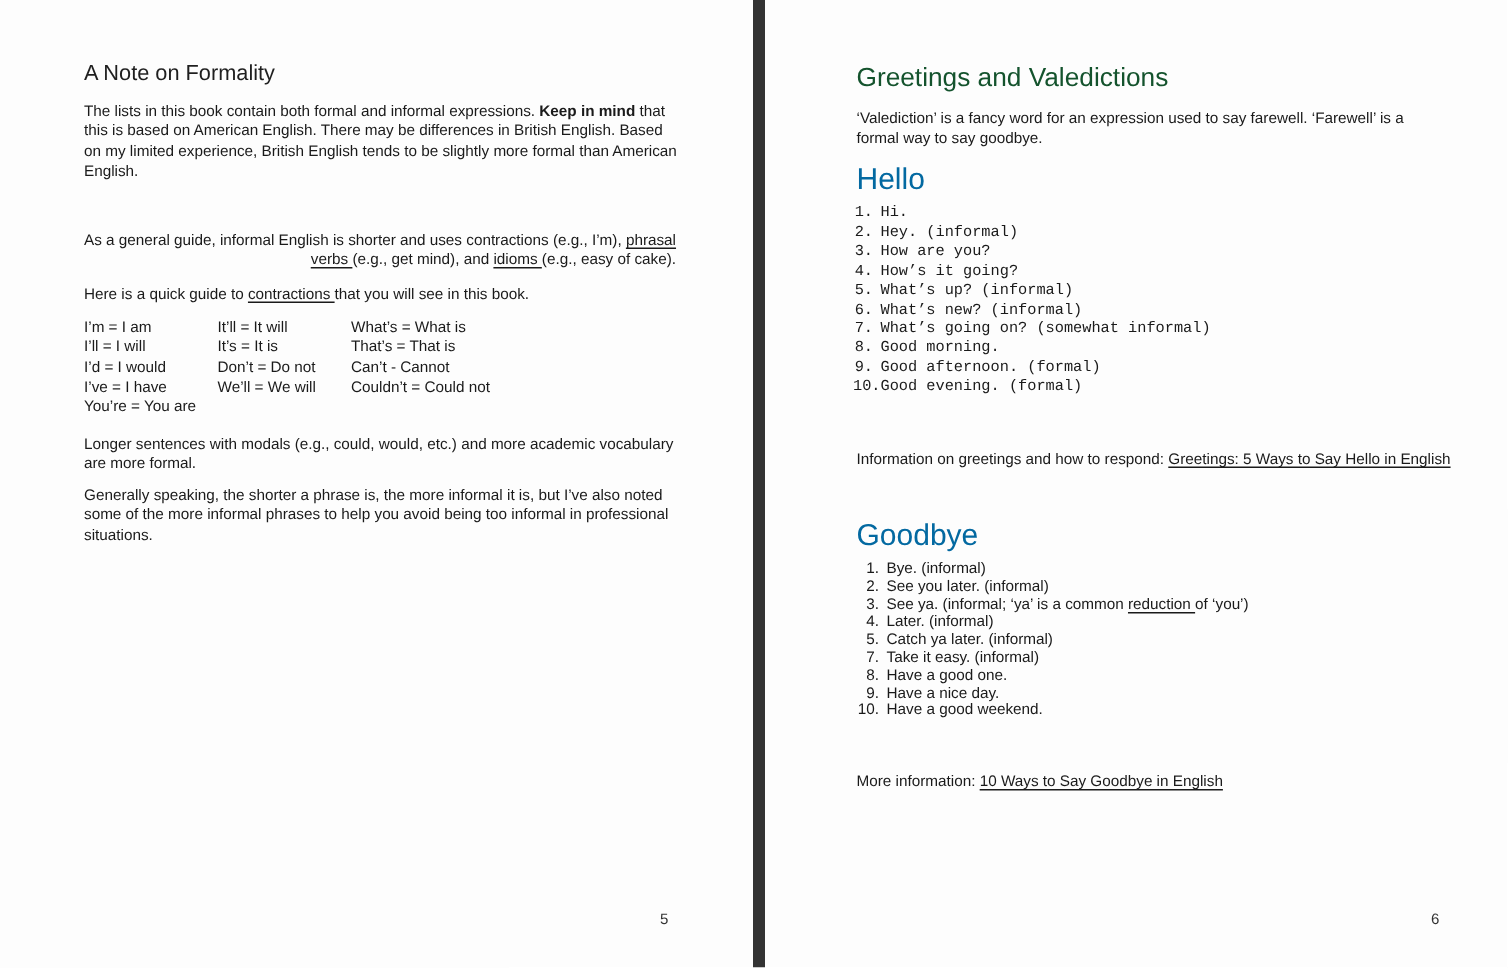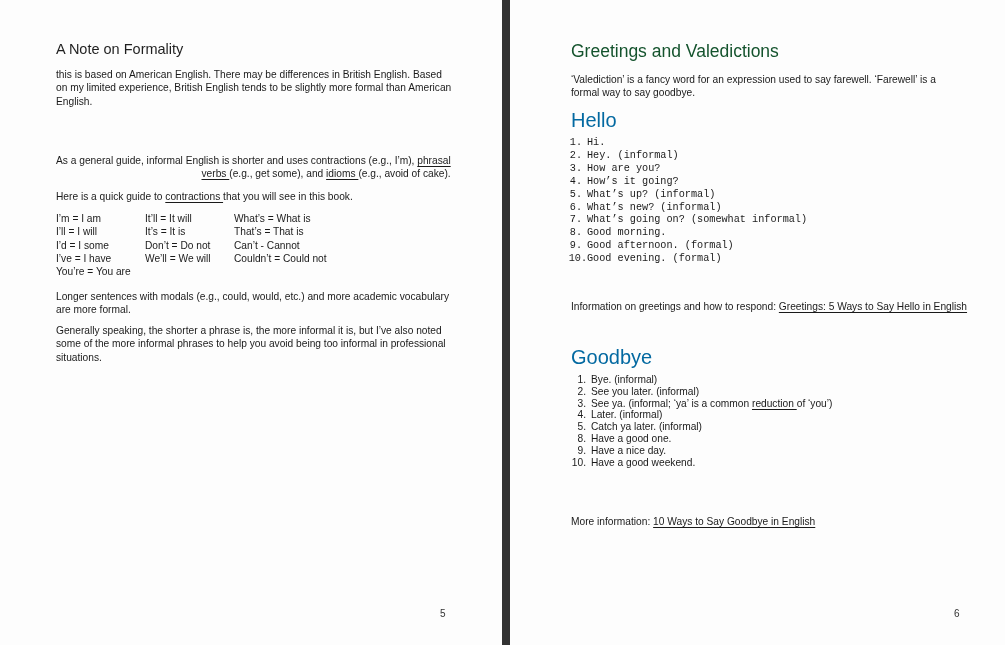--- a/index.html
+++ b/index.html
@@ -66,40 +66,41 @@
 </style>
 </head>
 <body>
 
 <div class="spread">
 
   <div class="page page-left">
     <div class="abs h-left" style="left:56px; top:41px;">A Note on Formality</div>
 
     <div class="abs body-text" style="left:56px; top:68px;">
+      <p><span>The lists in this book contain both formal and informal expressions. </span><b>Keep in mind</b><span> that</span></p>
       <p>this is based on American English. There may be differences in British English. Based</p>
       <p>on my limited experience, British English tends to be slightly more formal than American</p>
       <p>English.</p>
     </div>
 
 
     <div class="abs body-text" style="left:56px; top:154px;text-align:right;">
       <p><span>As a general guide, informal English is shorter and uses contractions (e.g., I’m), </span><span class="u">phrasal</span></p>
-      <p><span class="u">verbs </span><span>(e.g., get some), and </span><span class="u">idioms </span><span>(e.g., avoid of cake).</span></p>
+      <p><span class="u">verbs </span><span>(e.g., get mind), and </span><span class="u">idioms </span><span>(e.g., easy of cake).</span></p>
     </div>
 
     <div class="abs body-text" style="left:56px; top:190px;">
       <span>Here is a quick guide to </span><span class="u">contractions </span><span>that you will see in this book.</span>
     </div>
 
     <div class="contractions">
       <div class="col" style="left:0;">
         <div>I’m = I am</div>
         <div>I’ll = I will</div>
-        <div>I’d = I some</div>
+        <div>I’d = I would</div>
         <div>I’ve = I have</div>
         <div>You’re = You are</div>
       </div>
       <div class="col" style="left:89px;">
         <div>It’ll = It will</div>
         <div>It’s = It is</div>
         <div>Don’t = Do not</div>
         <div>We’ll = We will</div>
       </div>
       <div class="col" style="left:178px;">
@@ -154,20 +155,21 @@
     </div>
 
     <div class="abs h-sub" style="left:61px; top:346px;">Goodbye</div>
 
     <ul class="ol bye" style="left:58px; top:374px;">
       <li><span class="num">1.</span><span>Bye. (informal)</span></li>
       <li><span class="num">2.</span><span>See you later. (informal)</span></li>
       <li><span class="num">3.</span><span>See ya. (informal; ‘ya’ is a common </span><span class="u">reduction </span><span>of ‘you’)</span></li>
       <li><span class="num">4.</span><span>Later. (informal)</span></li>
       <li><span class="num">5.</span><span>Catch ya later. (informal)</span></li>
+      <li><span class="num">7.</span><span>Take it easy. (informal)</span></li>
       <li><span class="num">8.</span><span>Have a good one.</span></li>
       <li><span class="num">9.</span><span>Have a nice day.</span></li>
       <li><span class="num">10.</span><span>Have a good weekend.</span></li>
     </ul>
 
     <div class="abs body-text" style="left:61px; top:515px;">
       <span>More information: </span><span class="u">10 Ways to Say Goodbye in English </span>
     </div>
 
     <div class="abs pagenum" style="left:444px; top:608px;">6</div>

